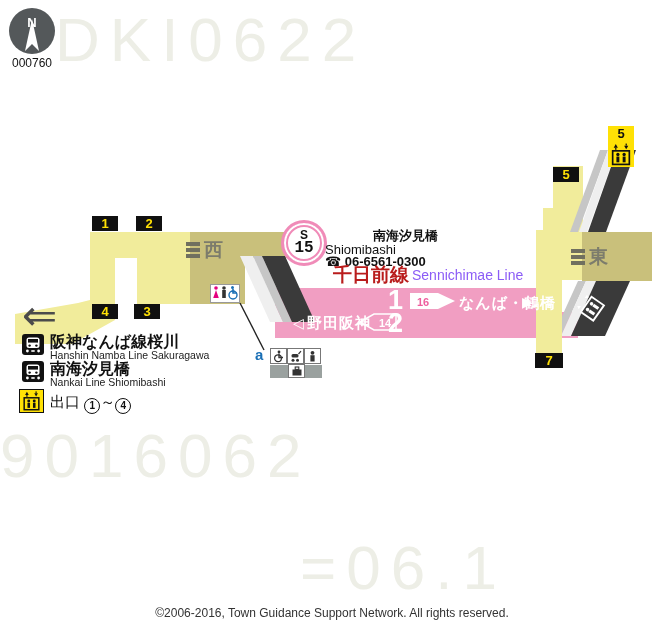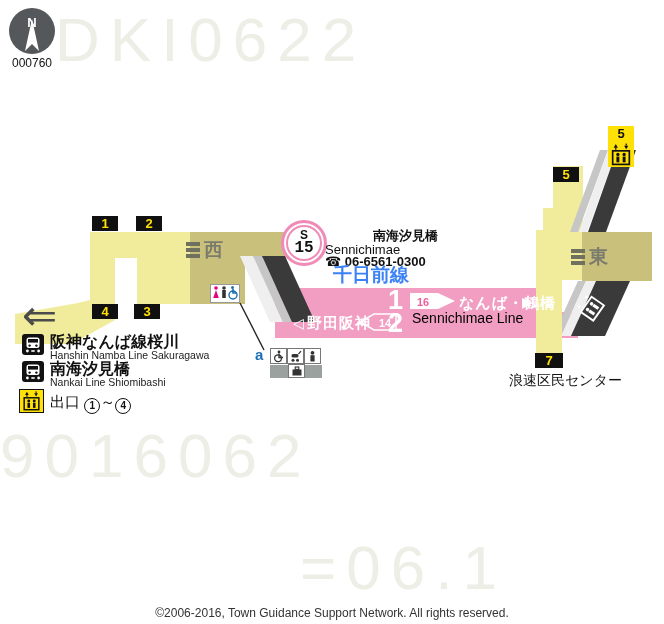--- a/index.html
+++ b/index.html
@@ -105,28 +105,28 @@
       <circle cx="21.5" cy="2.5" r="1.5" fill="#1a6fb5"></circle>
         <path d="M22,4 v4 h4" stroke="#1a6fb5" stroke-width="1.6" fill="none"></path>
     </svg>
   </div>
 
   <div class="abs badge" style="left:281px;top:220px;">
     <span class="l1">S</span>
     <span class="l2">15</span>
   </div>
   <div class="abs" style="left:373px;top:227px;font-size:13px;font-weight:bold;">南海汐見橋</div>
-  <div class="abs" style="left:325px;top:242px;font-size:13px;">Sennichimae</div>
+  <div class="abs" style="left:325px;top:242px;font-size:13px;">Shiomibashi</div>
   <div class="abs" style="left:325px;top:254px;font-size:13px;font-weight:bold;">
     <span>☎</span>
     <span>06-6561-0300</span>
   </div>
 
-  <div class="abs" style="left:333px;top:262px;font-size:19px;font-weight:bold;color:#3b82f6;">千日前線</div>
-  <div class="abs" style="left:412px;top:267px;font-size:14px;color:#000000;margin-top:43px;">Sennichimae Line</div>
+  <div class="abs" style="left:333px;top:262px;font-size:19px;font-weight:bold;color:#b91c1c;">千日前線</div>
+  <div class="abs" style="left:412px;top:267px;font-size:14px;color:#8b5cf6;">Sennichimae Line</div>
 
   <div class="abs trk-num" style="left:388px;top:287px;">1</div>
   <svg class="abs" style="left:410px;top:292px;" width="46" height="18" viewBox="0 0 46 18">
     <polygon points="0,1 28,1 45,9 28,17 0,17" fill="#fff"></polygon>
     <text x="13" y="13.5" text-anchor="middle" fill="#ee5f9e" font-size="11" font-weight="bold">16</text>
   </svg>
   <div class="abs dest" style="left:459px;top:294px;">なんば・鶴橋</div>
   <div class="abs warrow" style="left:522px;top:294px;">▶</div>
 
   <div class="abs warrow" style="left:293px;top:315px;">◁</div>
@@ -168,21 +168,20 @@
       <polygon points="17.5,6.5 15.8,3.8 19.2,3.8" fill="#fff"></polygon>
       <rect x="4" y="8" width="16" height="13" fill="none" stroke="#fff" stroke-width="1.6"></rect>
       <circle cx="9" cy="11.5" r="1.5" fill="#fff"></circle>
         <rect x="7.7" y="13.2" width="2.6" height="5.5" fill="#fff"></rect>
       <circle cx="15" cy="11.5" r="1.5" fill="#fff"></circle>
         <rect x="13.7" y="13.2" width="2.6" height="5.5" fill="#fff"></rect>
     </svg>
   </div>
 
   <div class="abs exit-black" style="left:535px;top:353px;width:28px;">7</div>
-  <div class="abs" style="left:509px;top:372px;font-size:14px;">浪速区民センター</div>
 
   <div class="abs" style="left:255px;top:346px;font-size:15px;font-weight:bold;color:#1a6fb5;">a</div>
   <div class="abs" style="left:270px;top:348px;display:flex;">
     <div class="mini-box">
       <svg width="13" height="13" viewBox="0 0 13 13">
           <circle cx="6" cy="8.2" r="3.4" fill="none" stroke="#333" stroke-width="1.2"></circle>
           <circle cx="7" cy="2" r="1.4" fill="#333"></circle>
           <path d="M7,3.5 v4 h4" stroke="#333" stroke-width="1.4" fill="none"></path>
         </svg>
     </div>

